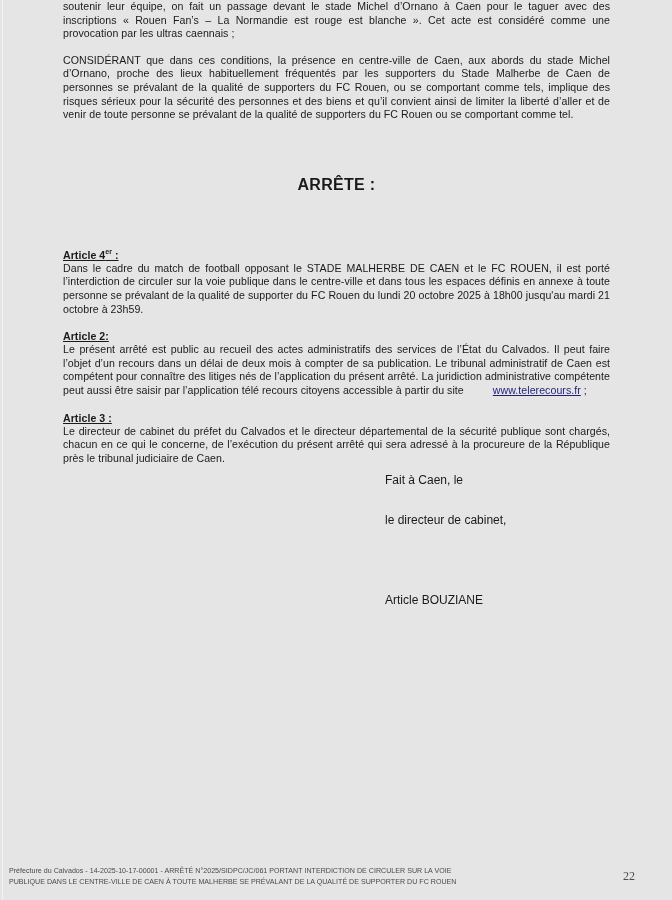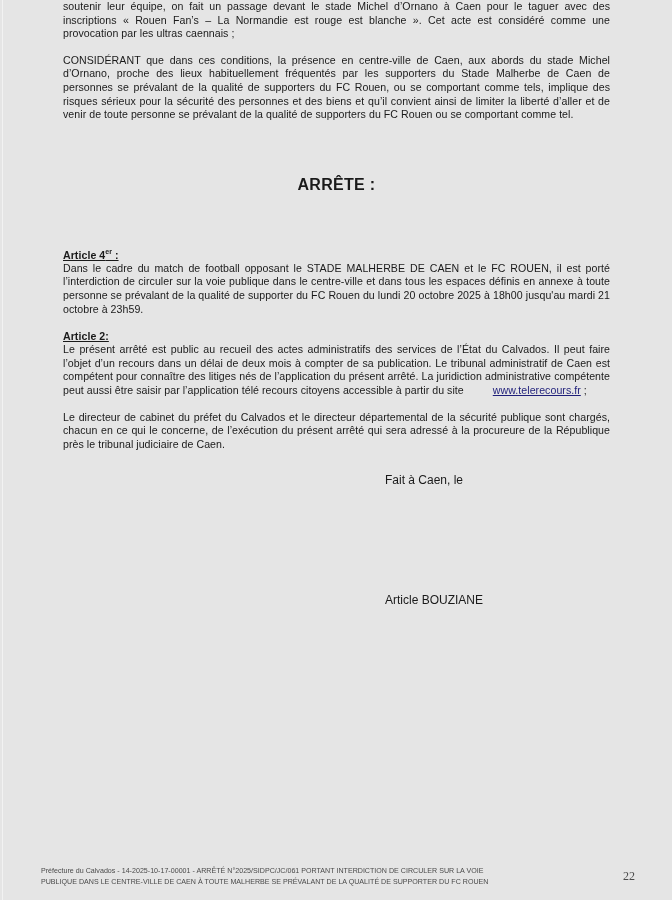--- a/index.html
+++ b/index.html
@@ -92,21 +92,21 @@
   .footer {
     position: absolute;
     left: 9px;
     top: 866px;
     width: 575px;
     font-size: 7.1px;
     line-height: 10.5px;
     color: #4a4a4a;
     letter-spacing: 0.01px;
   }
-  .footer div { white-space: nowrap; margin-left: 32px; }
+  .footer div { white-space: nowrap; }
 
   .page-number {
     position: absolute;
     left: 623px;
     top: 869px;
     font-size: 12px;
     color: #4a4a4a;
     font-family: "Liberation Serif", serif;
   }
 </style>
@@ -136,29 +136,31 @@
     <p class="article-title"><span>Article 4</span><sup>er</sup><span> :</span></p>
     <p class="body-par">Dans le cadre du match de football opposant le STADE MALHERBE DE CAEN et le FC ROUEN, il est porté l’interdiction de circuler sur la voie publique dans le centre-ville et dans tous les espaces définis en annexe à toute personne se prévalant de la qualité de supporter du FC Rouen du lundi 20 octobre 2025 à 18h00 jusqu'au mardi 21 octobre à 23h59.</p>
 
     <div class="spacer-sm"></div>
 
     <p class="article-title">Article 2:</p>
     <p class="body-par"><span>Le présent arrêté est public au recueil des actes administratifs des services de l’État du Calvados. Il peut faire l’objet d’un recours dans un délai de deux mois à compter de sa publication. Le tribunal administratif de Caen est compétent pour connaître des litiges nés de l’application du présent arrêté. La juridiction administrative compétente peut aussi être saisir par l’application télé recours citoyens accessible à partir du site </span><a class="telerecours" href="#">www.telerecours.fr</a><span> ;</span></p>
 
     <div class="spacer-sm"></div>
 
+    <p class="article-title">Article 3 :</p>
     <p class="body-par">Le directeur de cabinet du préfet du Calvados et le directeur départemental de la sécurité publique sont chargés, chacun en ce qui le concerne, de l’exécution du présent arrêté qui sera adressé à la procureure de la République près le tribunal judiciaire de Caen.</p>
 
   </div>
 
   <div class="signature-block" style="top:473px">
     <div class="sig-line">Fait à Caen, le</div>
   </div>
 
   <div class="signature-block" style="top:513px">
+    <div class="sig-line">le directeur de cabinet,</div>
   </div>
 
   <div class="signature-block" style="top:593px">
     <div class="sig-line">Article BOUZIANE</div>
   </div>
 
   <div class="footer">
     <div>Préfecture du Calvados - 14-2025-10-17-00001 - ARRÊTÉ N°2025/SIDPC/JC/061 PORTANT INTERDICTION DE CIRCULER SUR LA VOIE</div>
     <div>PUBLIQUE DANS LE CENTRE-VILLE DE CAEN À TOUTE MALHERBE SE PRÉVALANT DE LA QUALITÉ DE SUPPORTER DU FC ROUEN</div>
   </div>

